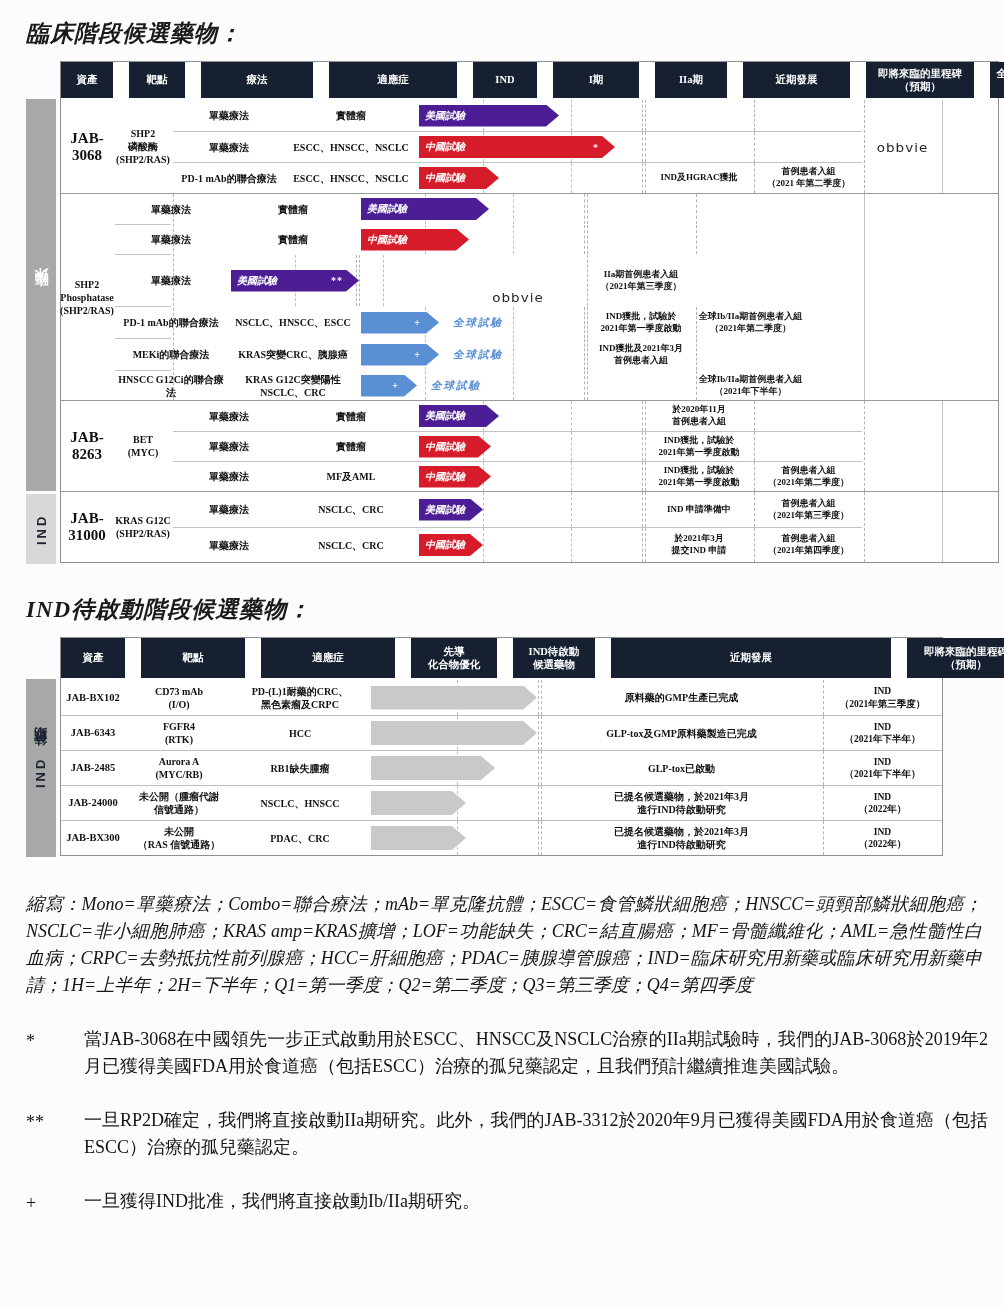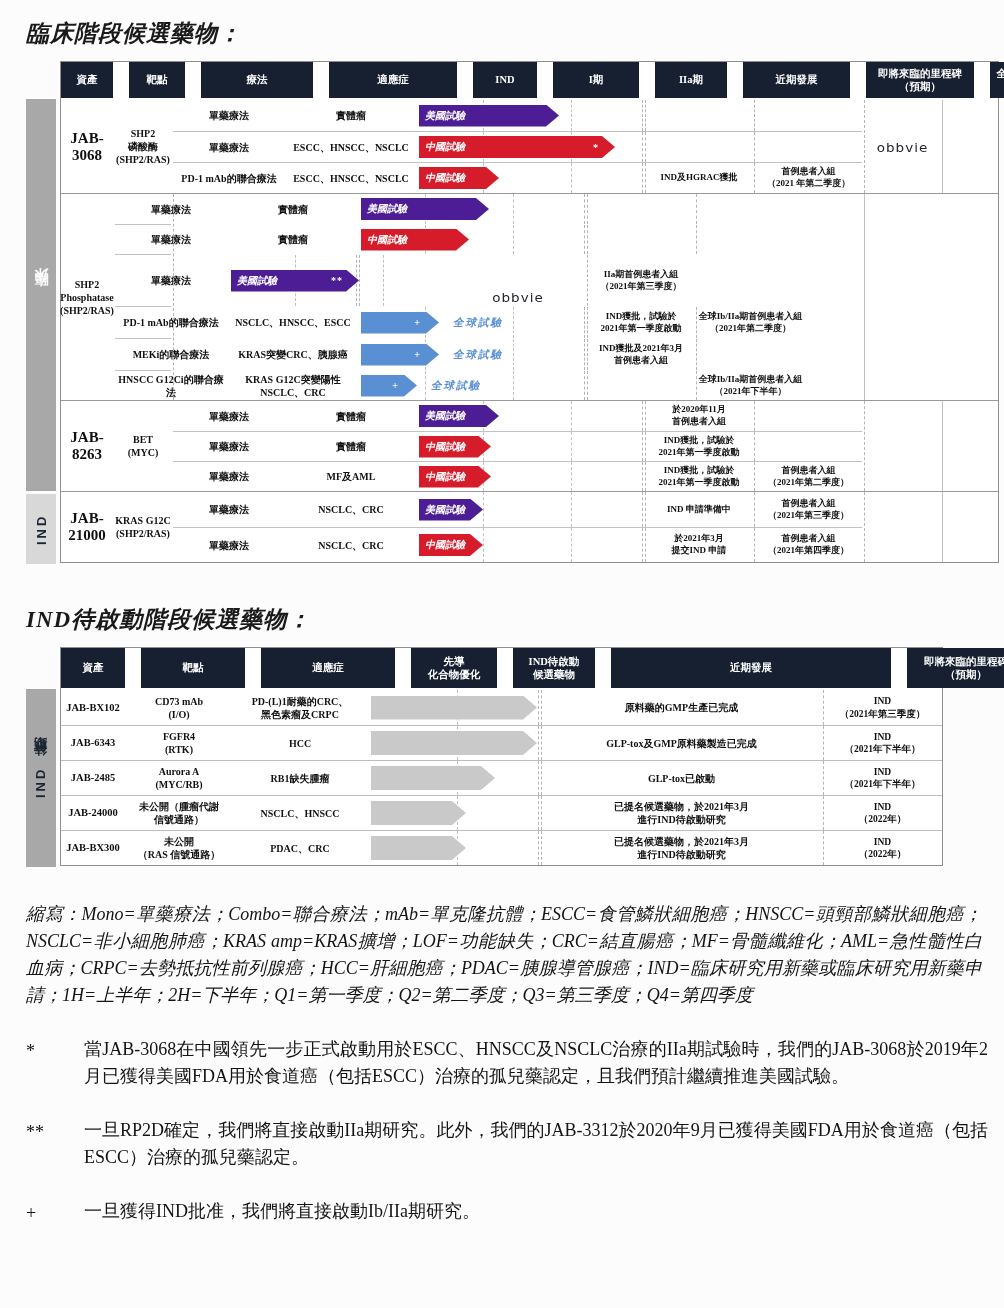--- a/index.html
+++ b/index.html
@@ -307,21 +307,21 @@
                 <div class="c dev pre">IND獲批，試驗於
 2021年第一季度啟動</div>
                 <div class="c mile pre">首例患者入組
 （2021年第二季度）</div>
               </div>
             </div>
             <div class="pcell"></div>
             <div class="spacer"></div>
           </div>
           <div class="grp">
-            <div class="acell pre">JAB-21000</div>
+            <div class="acell pre">JAB-31000</div>
             <div class="tcell pre">KRAS G12C
 (SHP2/RAS)</div>
             <div class="grows">
               <div class="row" style="height: 35px;">
                 <div class="c pre">單藥療法</div>
                 <div class="c pre">NSCLC、CRC</div>
                 <div class="gantt">
                   <div class="gl gl1"></div>
                   <div class="gl gl2"></div>
                   <div class="arrow us" style="width: 64px;">
@@ -348,21 +348,21 @@
 （2021年第四季度）</div>
               </div>
             </div>
             <div class="pcell"></div>
             <div class="spacer"></div>
           </div>
         </div>
     </div>
   </div>
 
-  <div class="title" style="margin-top:40px">IND待啟動階段候選藥物：</div>
+  <div class="title" style="margin-top:30px">IND待啟動階段候選藥物：</div>
 
   <div class="twrap">
     <div class="sidebar">
       <div style="height:42px"></div>
       <div class="vtext seg-indpending">IND待啟動</div>
     </div>
     <div class="tbl" id="t2">
       <div class="hrow" id="t2-header">
           <div class="hcell">資產</div>
           <div class="hcell">靶點</div>

